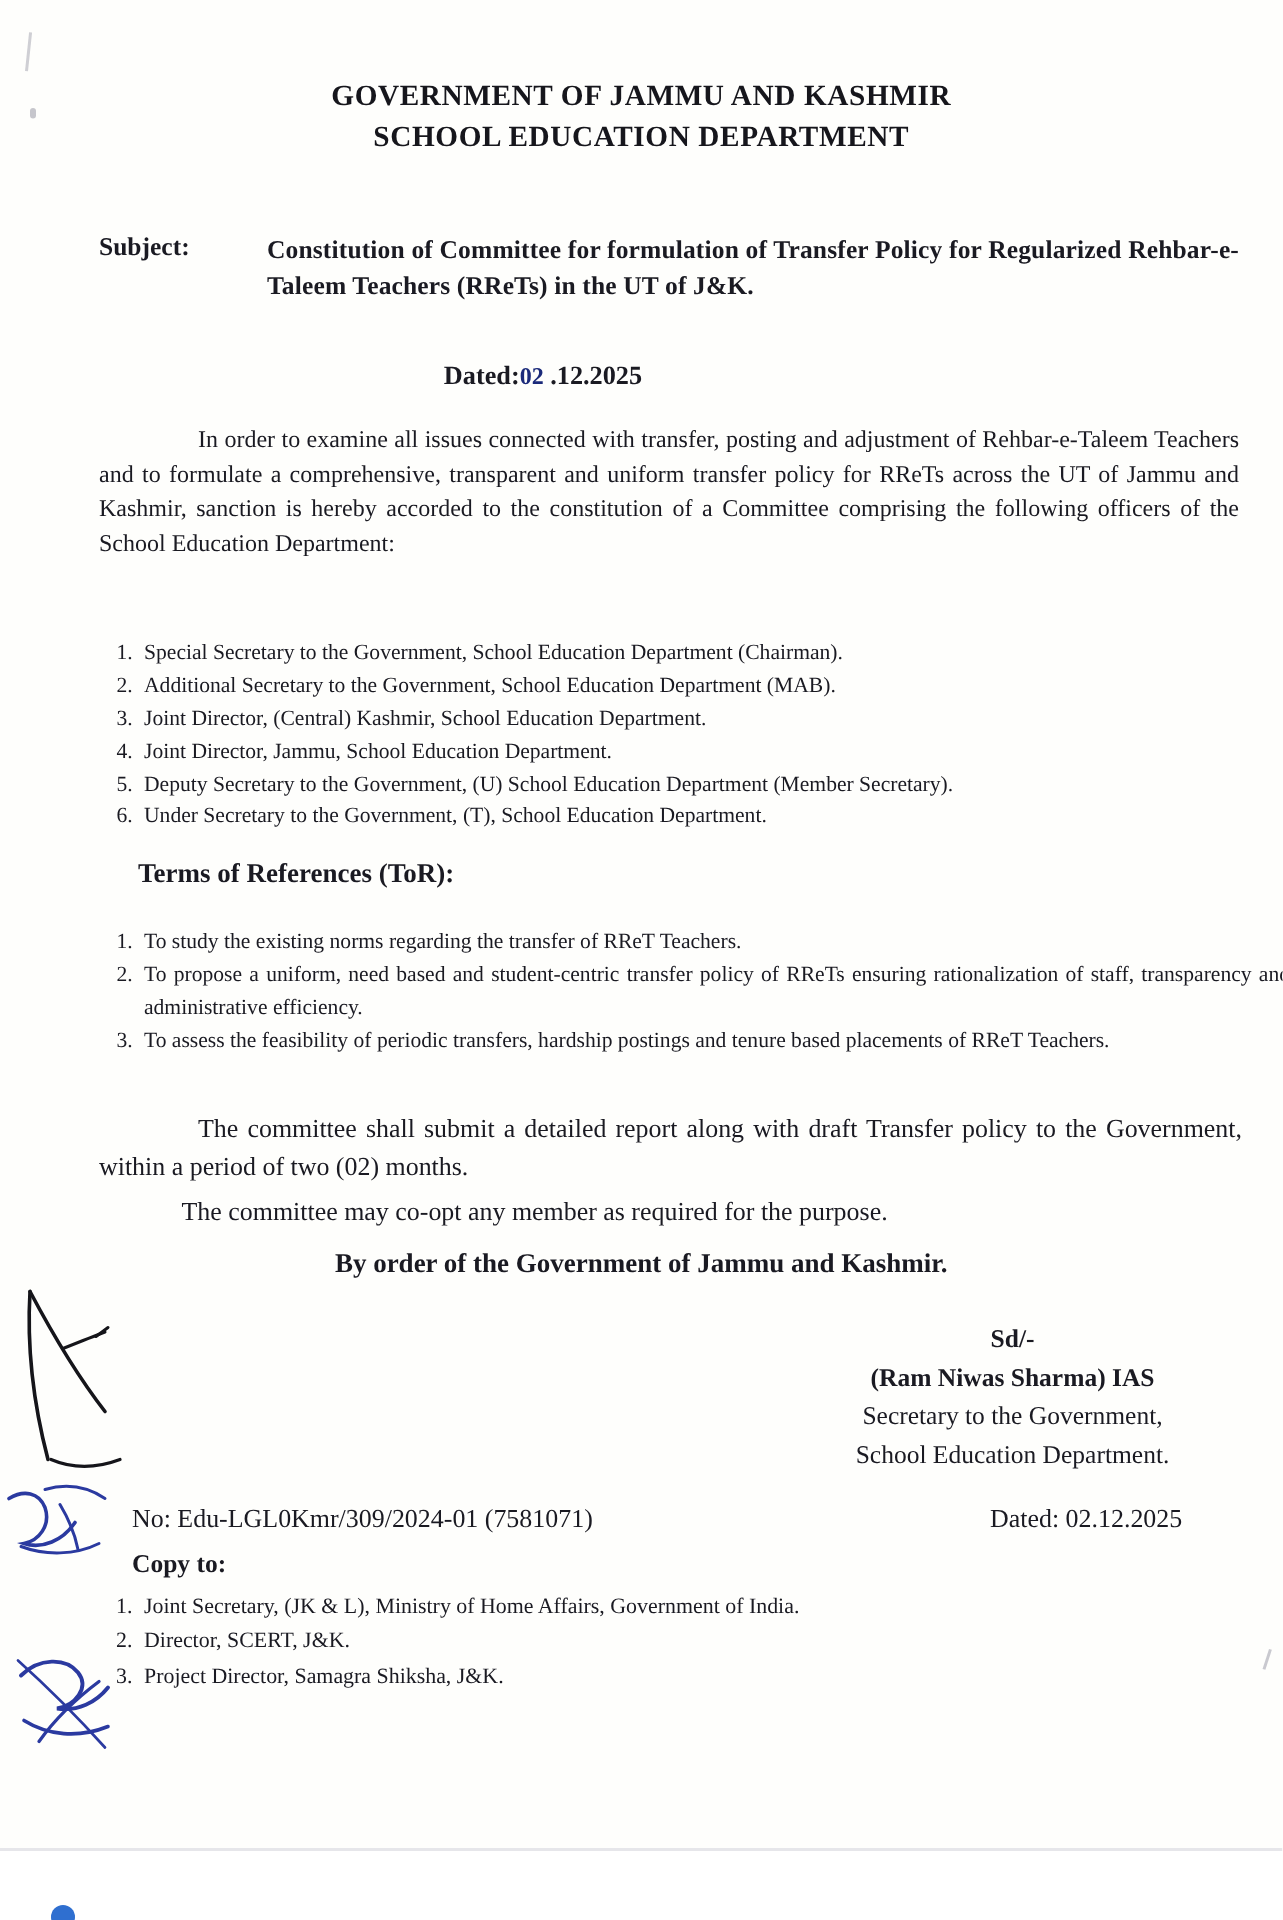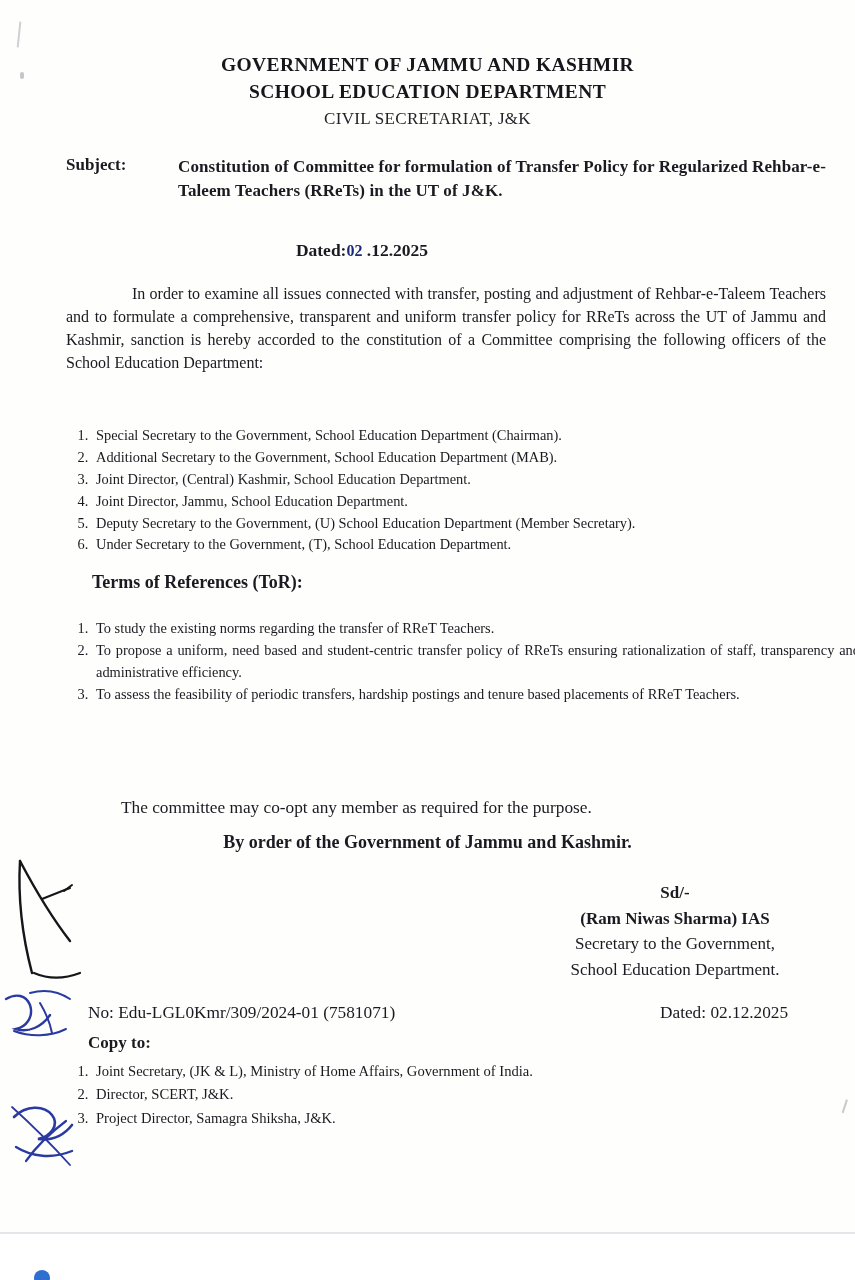--- a/index.html
+++ b/index.html
@@ -321,21 +321,20 @@
 <div class="page">
   <div class="scan-body">
 
     <div class="edge-tick"></div>
     <div class="edge-dot"></div>
     <div class="edge-mark-right"></div>
 
     <div class="hdr">
       <div class="l1">GOVERNMENT OF JAMMU AND KASHMIR</div>
       <div class="l2">SCHOOL EDUCATION DEPARTMENT</div>
-      <div class="l3">CIVIL SECRETARIAT, J&amp;K</div>
     </div>
 
     <div class="subject-row">
       <div class="subject-label">Subject:</div>
       <div class="subject-text">Constitution of Committee for formulation of Transfer Policy for Regularized Rehbar-e-Taleem Teachers (RReTs) in the UT of J&amp;K.</div>
     </div>
 
 
     <div class="order-date">
       <span>Dated:</span><span class="hw">02</span> <span>.12.2025</span>
@@ -353,20 +352,21 @@
     </ol>
 
     <div class="tor-title">Terms of References (ToR):</div>
 
     <ol class="tor">
       <li>To study the existing norms regarding the transfer of RReT Teachers.</li>
       <li>To propose a uniform, need based and student-centric transfer policy of RReTs ensuring rationalization of staff, transparency and administrative efficiency.</li>
       <li>To assess the feasibility of periodic transfers, hardship postings and tenure based placements of RReT Teachers.</li>
     </ol>
 
+    <div class="para2">The committee shall submit a detailed report along with draft Transfer policy to the Government, within a period of two (02) months.</div>
     <div class="para3">The committee may co-opt any member as required for the purpose.</div>
     <div class="byorder">By order of the Government of Jammu and Kashmir.</div>
 
     <div class="sign-block">
       <div class="sd">Sd/-</div>
       <div class="name">(Ram Niwas Sharma) IAS</div>
       <div>Secretary to the Government,</div>
       <div>School Education Department.</div>
     </div>
 

